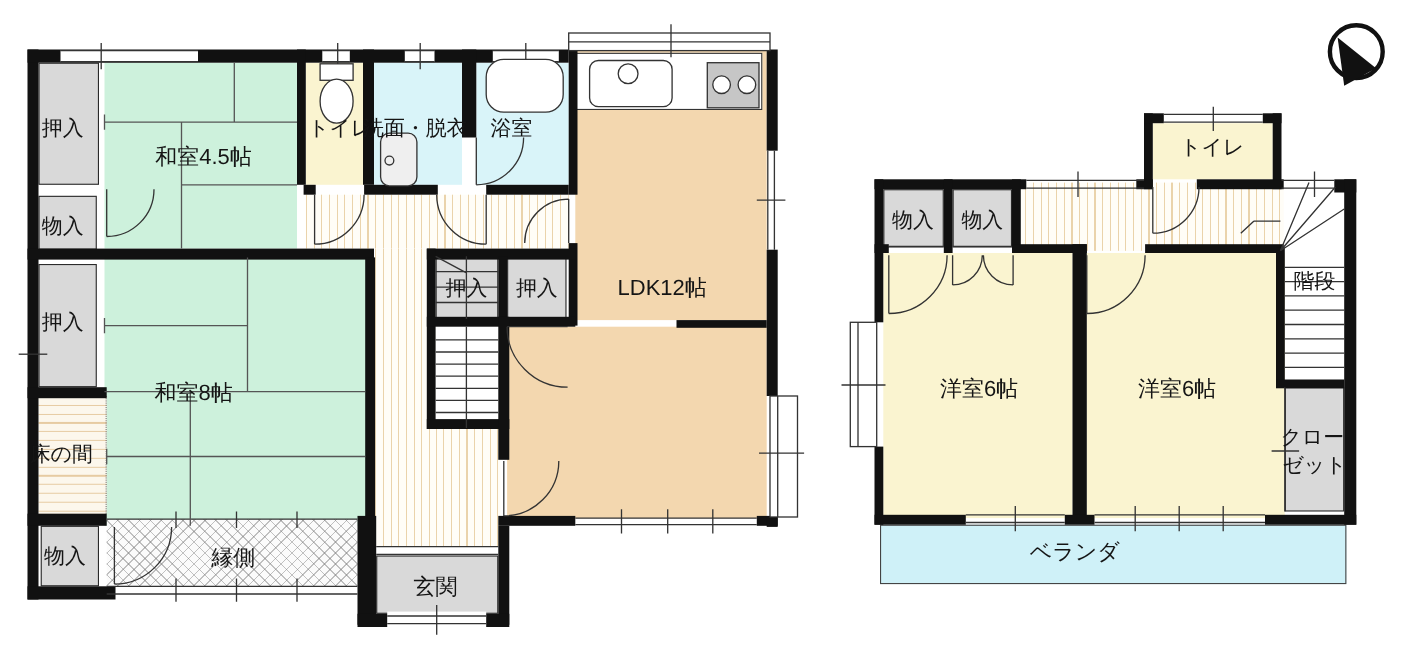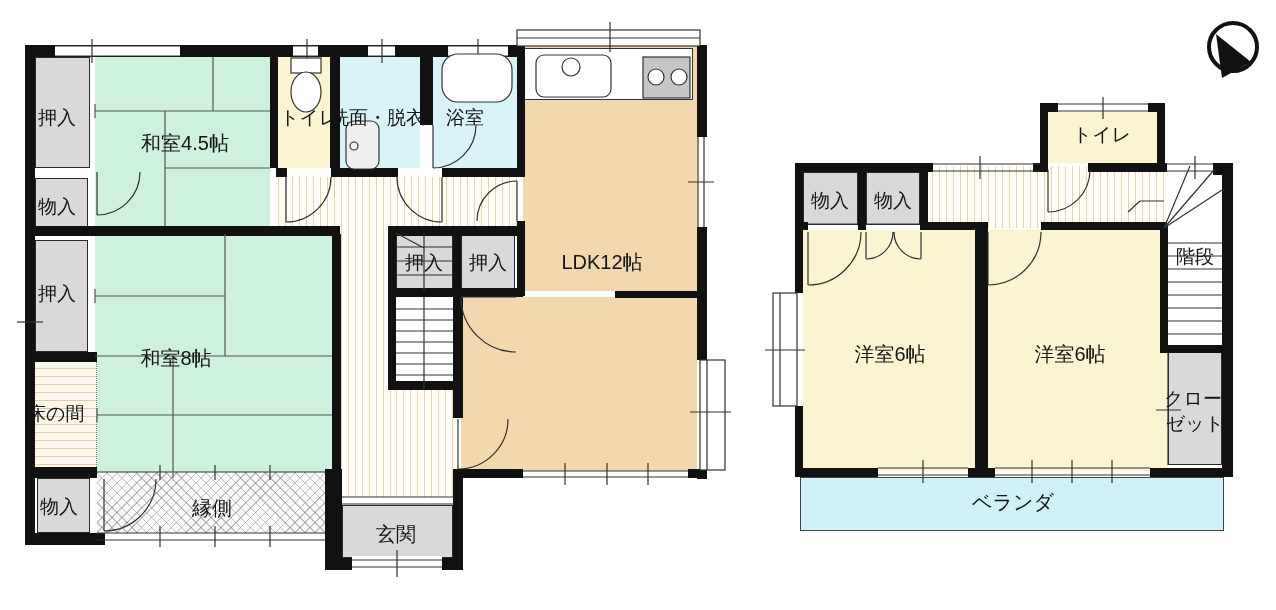--- a/index.html
+++ b/index.html
@@ -255,15 +255,15 @@
   <div class="lbl c" style="left:488px;top:252px">押入</div>
 
   <div class="lbl c" style="left:1102px;top:124px">トイレ</div>
   <div class="lbl c" style="left:830px;top:190px">物入</div>
   <div class="lbl c" style="left:893px;top:190px">物入</div>
   <div class="lbl c" style="left:1195px;top:246px">階段</div>
   <div class="lbl big c" style="left:890px;top:342px">洋室6帖</div>
   <div class="lbl big c" style="left:1070px;top:342px">洋室6帖</div>
   <div class="lbl c" style="left:1193px;top:388px">クロー</div>
   <div class="lbl c" style="left:1195px;top:413px">ゼット</div>
-  <div class="lbl big c" style="left:1013px;top:490px">ベランダ</div>
+  <div class="lbl big c" style="left:977px;top:490px">ベランダ</div>
 
 </div>
 
 </body></html>

